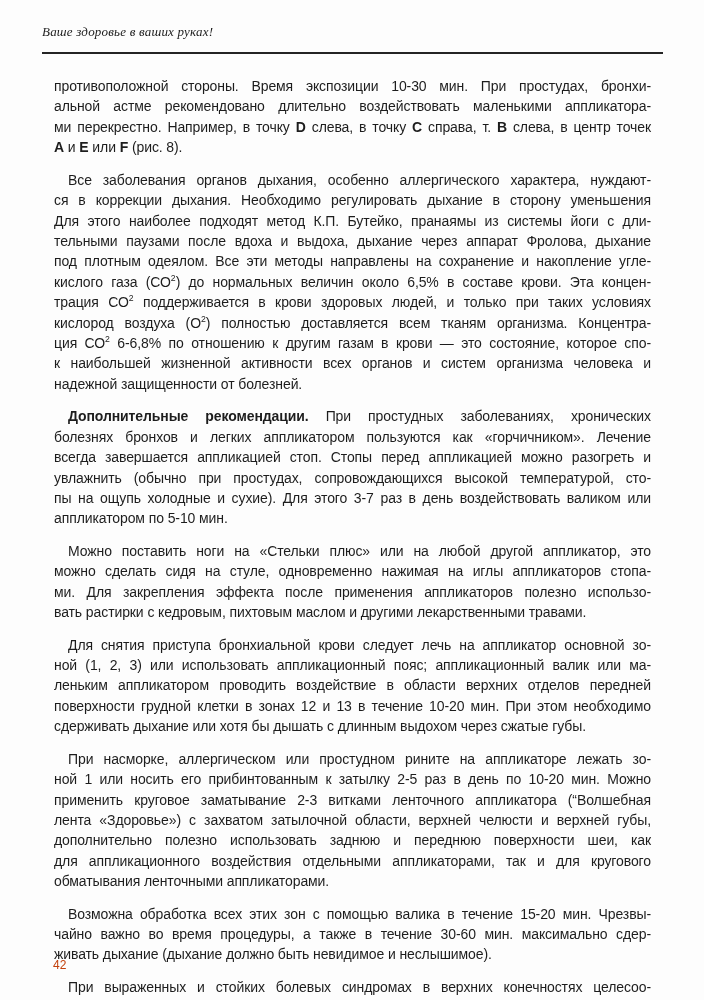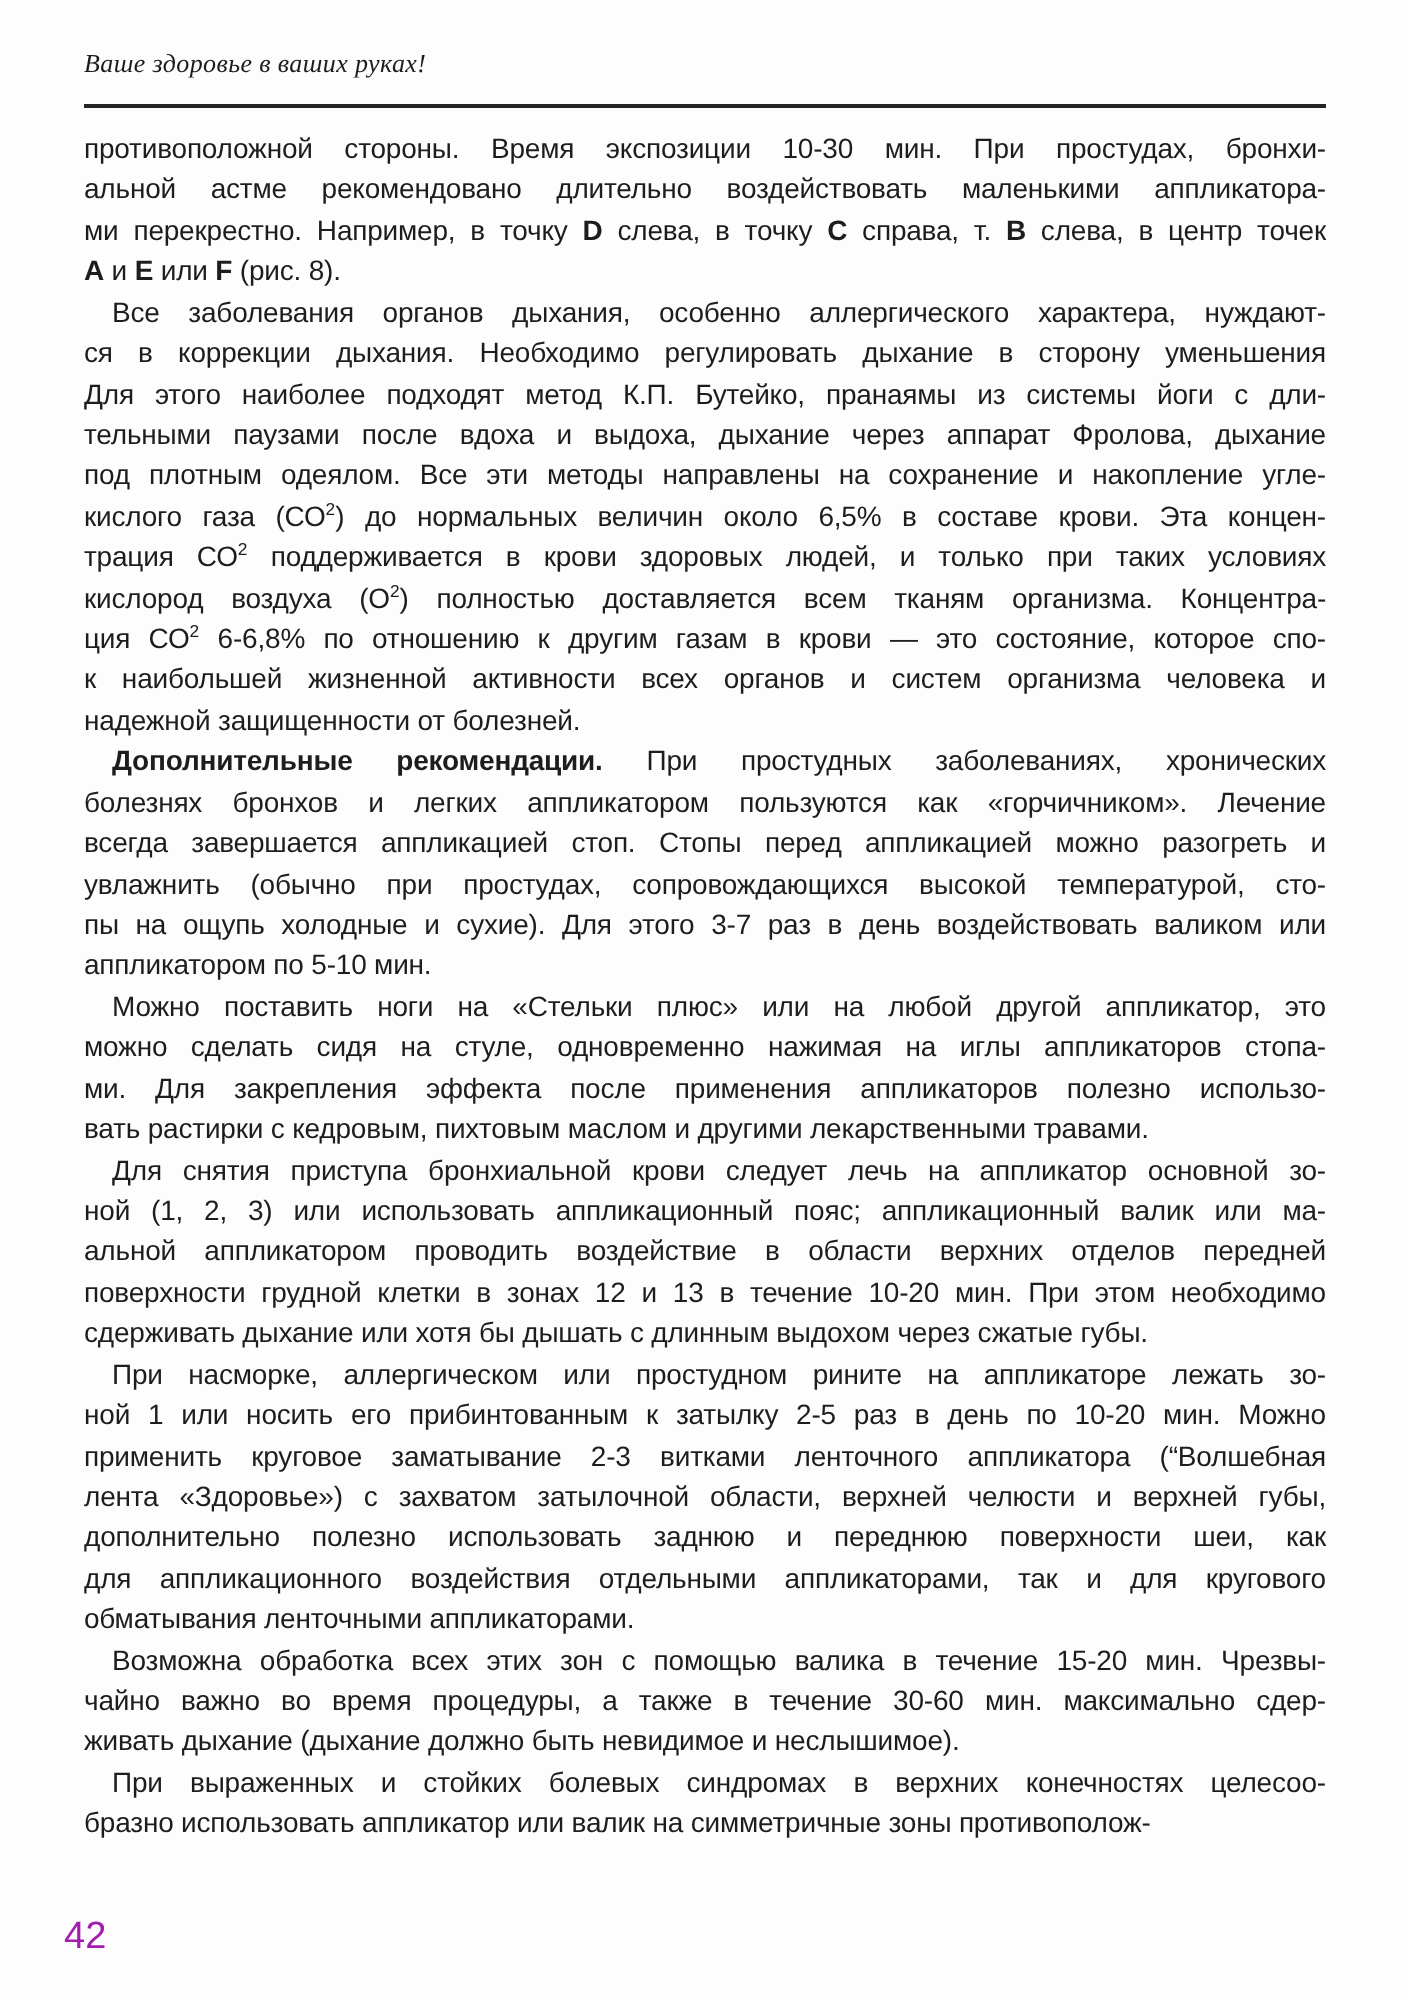--- a/index.html
+++ b/index.html
@@ -34,44 +34,44 @@
   .page-body {
     position: absolute;
     left: 42px;
     top: 64px;
     width: 621px;
     font-size: 14px;
     line-height: 20.42px;
     letter-spacing: -0.1px;
     color: #1d1d1d;
   }
-  .para { margin: 0; }
+  .para { margin: 12px; }
   .line {
     text-align: justify;
     text-align-last: justify;
   }
   .line.last {
     text-align-last: left;
   }
   .para.indent .line:first-child {
     padding-left: 14px;
   }
   .line b { font-weight: bold; }
   .line sup {
     font-size: 62%;
     vertical-align: super;
     letter-spacing: 0;
     line-height: 0;
   }
   .page-number {
     position: absolute;
-    left: 32px;
+    left: 53px;
     top: 958px;
-    font-size: 19px;
-    color: #a21caf;
+    font-size: 12px;
+    color: #c2410c;
   }
 </style>
 </head>
 <body>
 
 <div class="page-header-title">Ваше здоровье в ваших руках!</div>
 
 <div class="header-rule"></div>
 
 <div class="page-body">
@@ -104,21 +104,21 @@
     </div>
     <div class="para indent">
       <div class="line">Можно поставить ноги на «Стельки плюс» или на любой другой аппликатор, это</div>
       <div class="line">можно сделать сидя на стуле, одновременно нажимая на иглы аппликаторов стопа-</div>
       <div class="line">ми. Для закрепления эффекта после применения аппликаторов полезно использо-</div>
       <div class="line last">вать растирки с кедровым, пихтовым маслом и другими лекарственными травами.</div>
     </div>
     <div class="para indent">
       <div class="line">Для снятия приступа бронхиальной крови следует лечь на аппликатор основной зо-</div>
       <div class="line">ной (1, 2, 3) или использовать аппликационный пояс; аппликационный валик или ма-</div>
-      <div class="line">альной аппликатором проводить воздействие в области верхних отделов передней</div>
+      <div class="line">леньким аппликатором проводить воздействие в области верхних отделов передней</div>
       <div class="line">поверхности грудной клетки в зонах 12 и 13 в течение 10-20 мин. При этом необходимо</div>
       <div class="line last">сдерживать дыхание или хотя бы дышать с длинным выдохом через сжатые губы.</div>
     </div>
     <div class="para indent">
       <div class="line">При насморке, аллергическом или простудном рините на аппликаторе лежать зо-</div>
       <div class="line">ной 1 или носить его прибинтованным к затылку 2-5 раз в день по 10-20 мин. Можно</div>
       <div class="line">применить круговое заматывание 2-3 витками ленточного аппликатора (“Волшебная</div>
       <div class="line">лента «Здоровье») с захватом затылочной области, верхней челюсти и верхней губы,</div>
       <div class="line">дополнительно полезно использовать заднюю и переднюю поверхности шеи, как</div>
       <div class="line">для аппликационного воздействия отдельными аппликаторами, так и для кругового</div>

